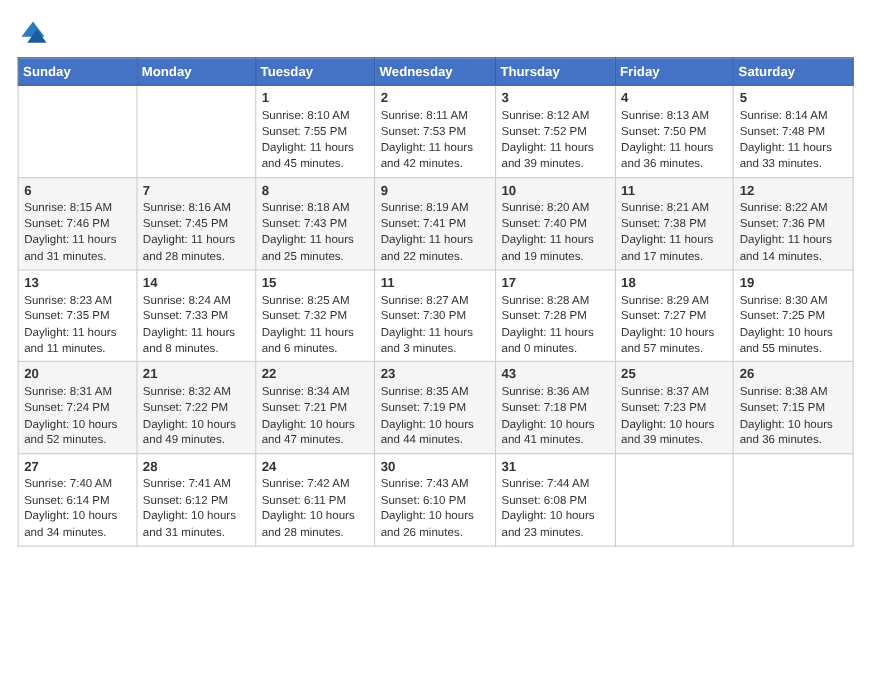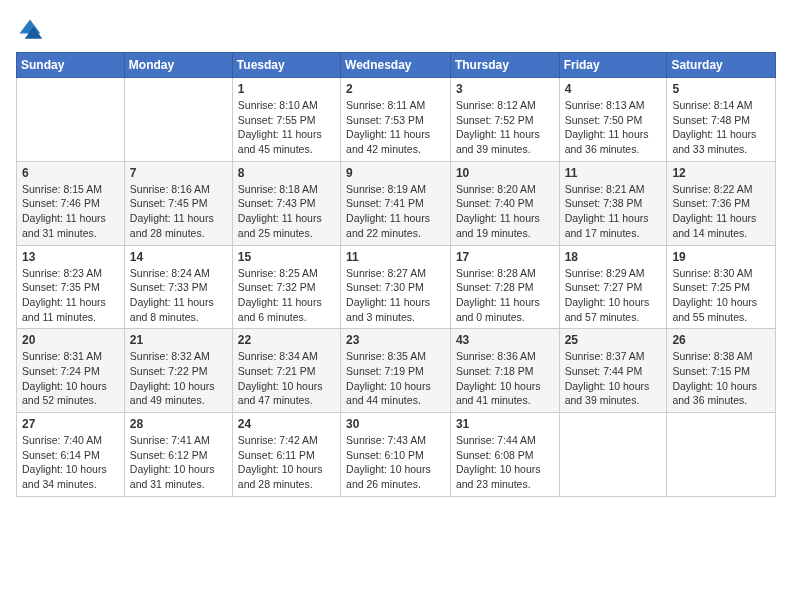--- a/index.html
+++ b/index.html
@@ -270,21 +270,21 @@
         </td>
         <td>
           <span class="day-number">43</span>
           <div class="day-detail">Sunrise: 8:36 AM
 Sunset: 7:18 PM
 Daylight: 10 hours and 41 minutes.</div>
         </td>
         <td>
           <span class="day-number">25</span>
           <div class="day-detail">Sunrise: 8:37 AM
-Sunset: 7:44 PM
+Sunset: 7:23 PM
 Daylight: 10 hours and 39 minutes.</div>
         </td>
         <td>
           <span class="day-number">26</span>
           <div class="day-detail">Sunrise: 8:38 AM
 Sunset: 7:15 PM
 Daylight: 10 hours and 36 minutes.</div>
         </td>
       </tr>
       <tr>

